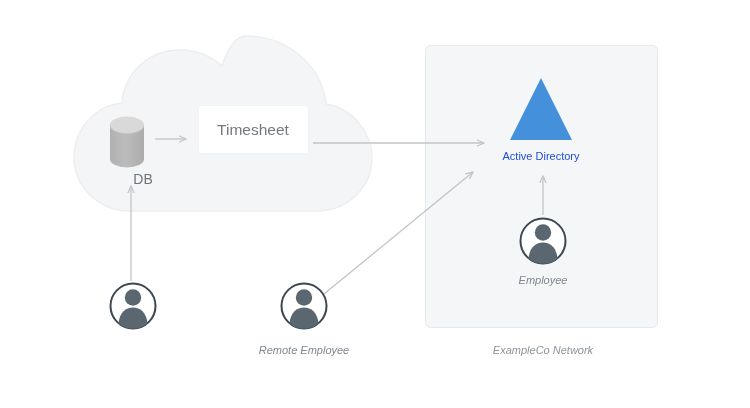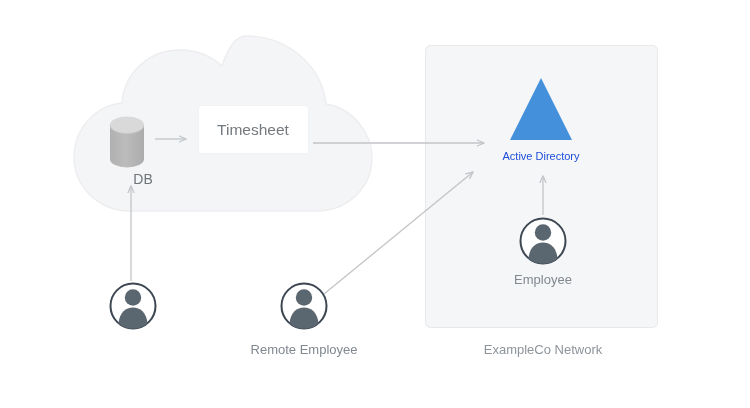--- a/index.html
+++ b/index.html
@@ -45,22 +45,23 @@
   #lbl-ad {
     font-size: 11px;
     color: #1d4ed8;
     text-align: right;
   }
   #lbl-heroku {
     font-size: 15px;
     color: #9ba0a5;
   }
   #lbl-employee, #lbl-remote, #lbl-vendor, #lbl-network {
-    font-size: 13px;
+    font-size: 11px;
     color: #828890;
+    font-style: italic;
   }
   #lbl-network {
     color: #8e949a;
   }
 </style>
 </head>
 <body>
 
 <div id="canvas">
 

